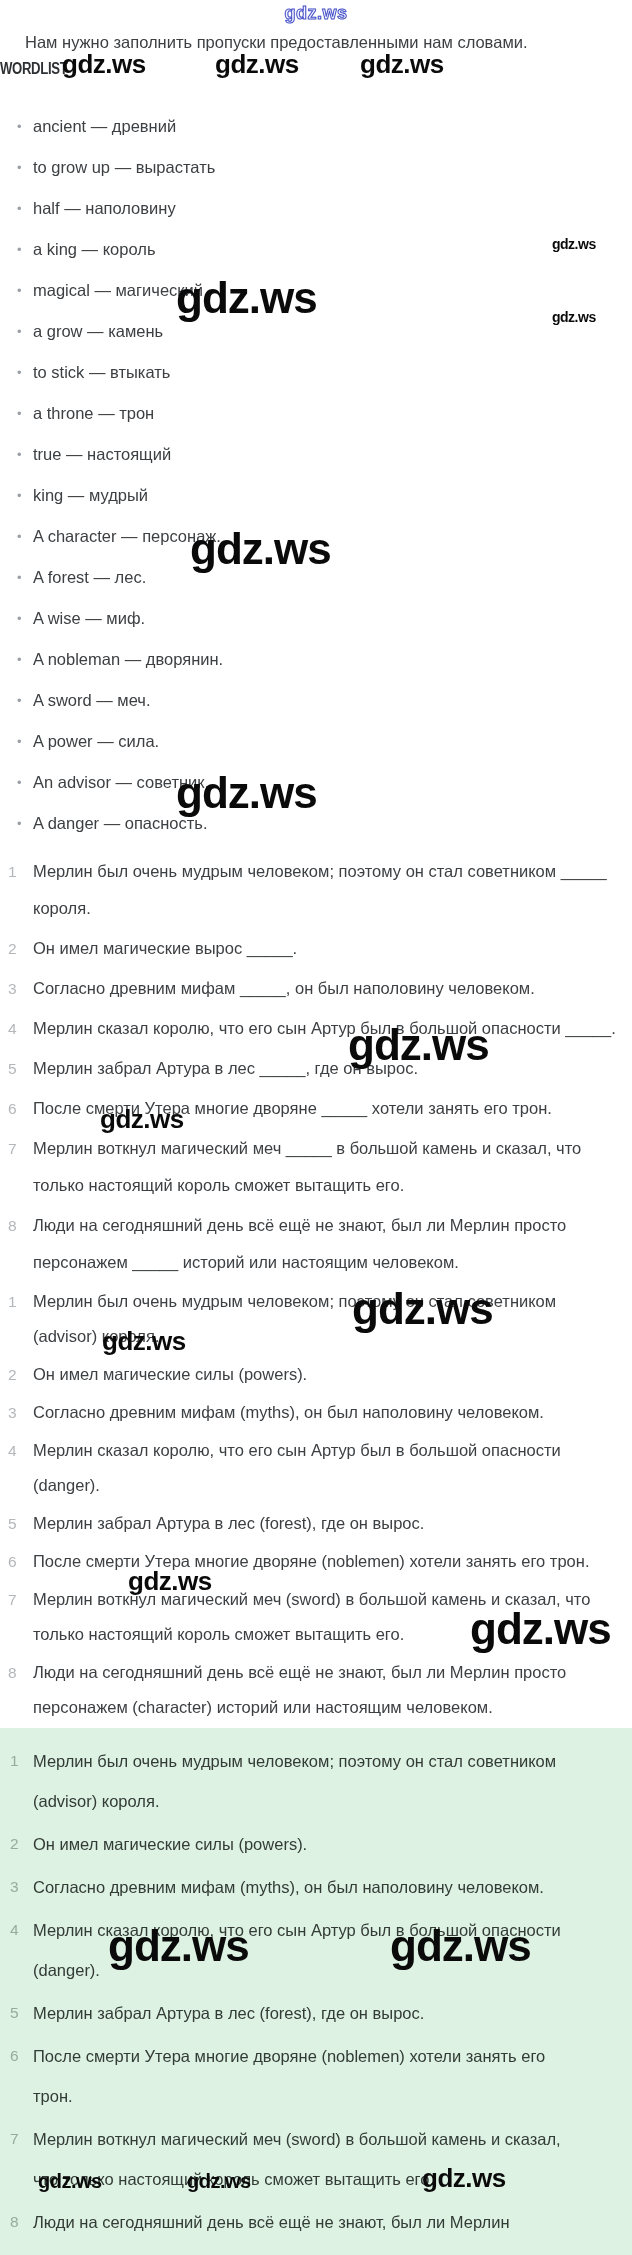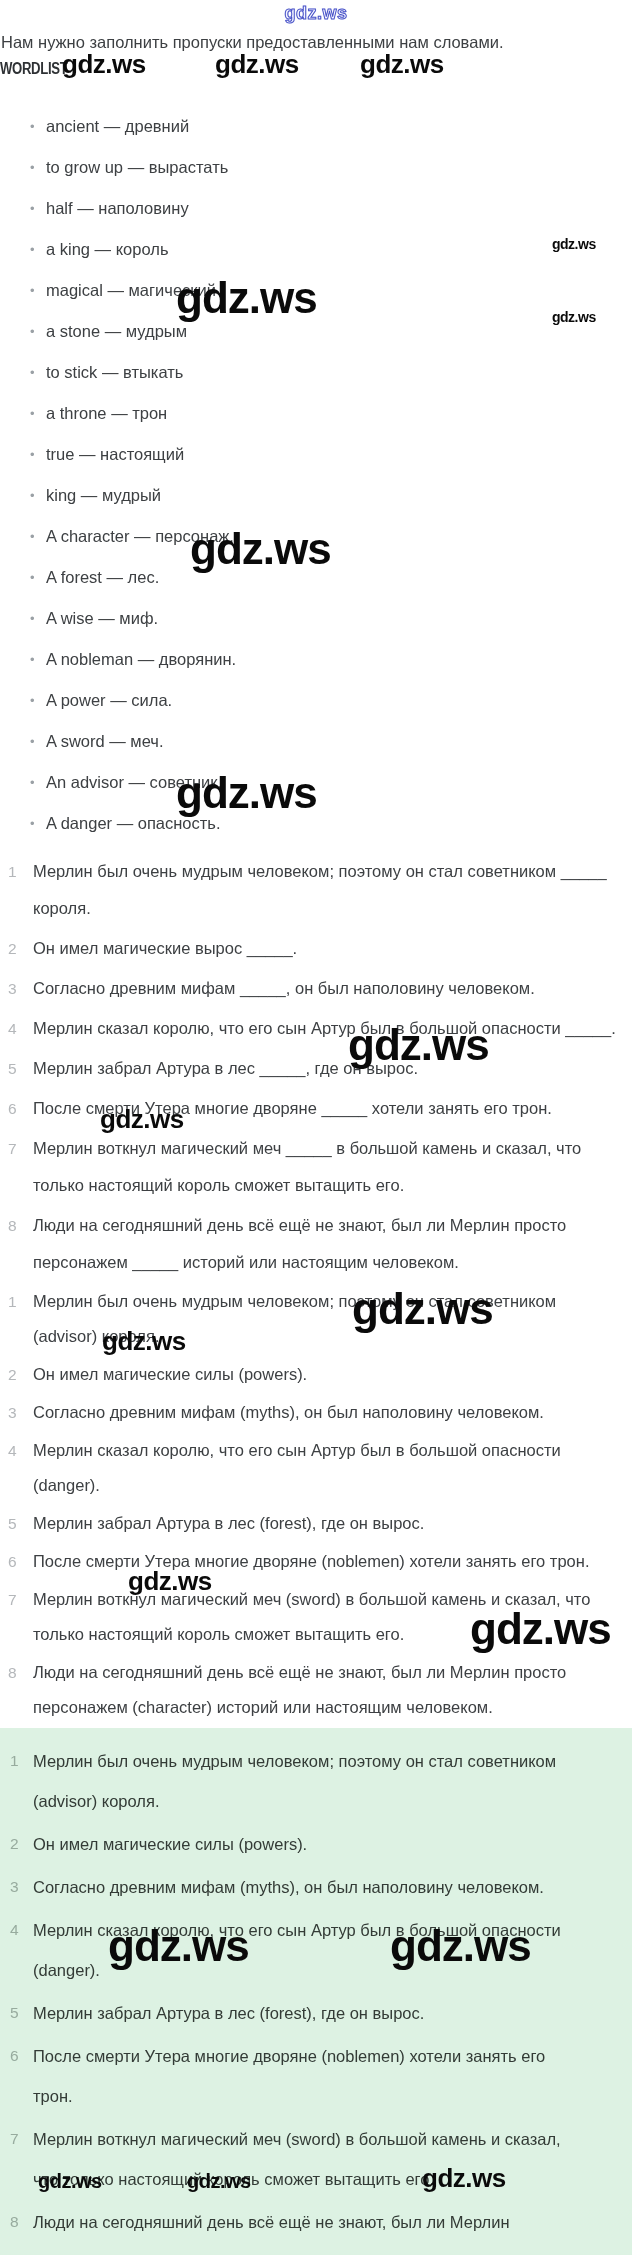--- a/index.html
+++ b/index.html
@@ -19,29 +19,29 @@
     font-family:"Liberation Sans","DejaVu Sans",sans-serif;
     font-size:16.5px;
   }
   
   .logo{
     position:relative;top:3px;width:100%;text-align:center;
     font-size:18px;font-weight:700;letter-spacing:.5px;
     color:#f4f5ff;-webkit-text-stroke:1px var(--logo-blue);
     text-shadow:0 0 1px var(--logo-blue);
   }
-  .intro{margin:11px 0 0 1px;line-height:20px;}
+  .intro{margin:11px 0 0 1px;line-height:20px;padding-left:24px;}
   .wordlist-title{
     display:inline-block;margin-top:8px;
     font-size:16px;font-weight:700;letter-spacing:-.4px;color:#2e3134;
     transform:scaleX(.82);transform-origin:left center;
   }
   
   ul.wordlist{list-style:none;margin:37px 0 0 0;padding:0 10px 0 33px;}
-  ul.wordlist li{position:relative;line-height:22px;margin-bottom:19px;margin-left:13px;}
+  ul.wordlist li{position:relative;line-height:22px;margin-bottom:19px;}
   ul.wordlist li::before{
     content:"•";position:absolute;left:-16px;top:1px;
     color:#9aa0a5;font-size:13px;
   }
   
   ol.numlist{list-style:none;margin:0;padding:0 12px 0 33px;}
   ol.numlist li{position:relative;margin-bottom:3px;}
   ol.numlist .num{
     position:absolute;left:-25px;top:0;width:20px;text-align:left;
     color:var(--number-muted);font-size:15.5px;
@@ -79,31 +79,31 @@
 <div>
   <span class="wordlist-title">WORDLIST</span>
 </div>
 
 <ul class="wordlist">
     <li><span class="txt">ancient — древний</span></li>
     <li><span class="txt">to grow up — вырастать</span></li>
     <li><span class="txt">half — наполовину</span></li>
     <li><span class="txt">a king — король</span></li>
     <li><span class="txt">magical — магический</span></li>
-    <li><span class="txt">a stone — мудрым</span></li>
+    <li><span class="txt">a grow — камень</span></li>
     <li><span class="txt">to stick — втыкать</span></li>
     <li><span class="txt">a throne — трон</span></li>
     <li><span class="txt">true — настоящий</span></li>
     <li><span class="txt">king — мудрый</span></li>
     <li><span class="txt">A character — персонаж.</span></li>
     <li><span class="txt">A forest — лес.</span></li>
     <li><span class="txt">A wise — миф.</span></li>
     <li><span class="txt">A nobleman — дворянин.</span></li>
+    <li><span class="txt">A sword — меч.</span></li>
     <li><span class="txt">A power — сила.</span></li>
-    <li><span class="txt">A sword — меч.</span></li>
     <li><span class="txt">An advisor — советник.</span></li>
     <li><span class="txt">A danger — опасность.</span></li>
   </ul>
 
 <ol class="numlist questions">
     <li><span class="num">1</span><span class="txt">Мерлин был очень мудрым человеком; поэтому он стал советником _____ короля.</span></li>
     <li><span class="num">2</span><span class="txt">Он имел магические вырос _____.</span></li>
     <li><span class="num">3</span><span class="txt">Согласно древним мифам _____, он был наполовину человеком.</span></li>
     <li><span class="num">4</span><span class="txt">Мерлин сказал королю, что его сын Артур был в большой опасности _____.</span></li>
     <li><span class="num">5</span><span class="txt">Мерлин забрал Артура в лес _____, где он вырос.</span></li>

